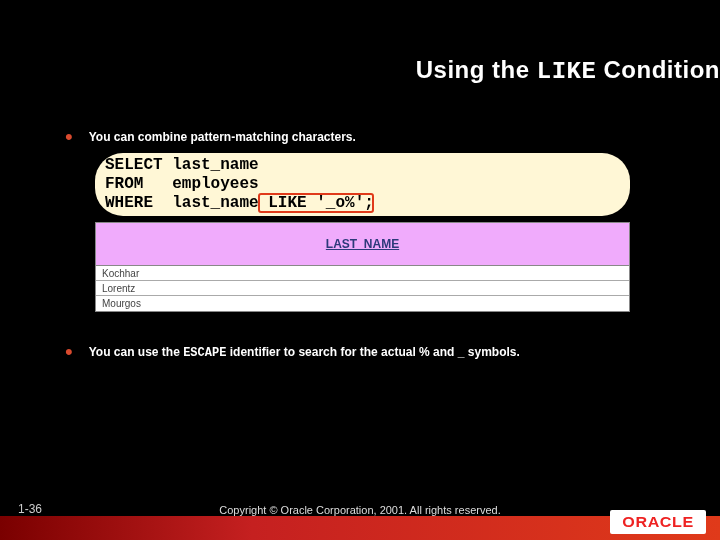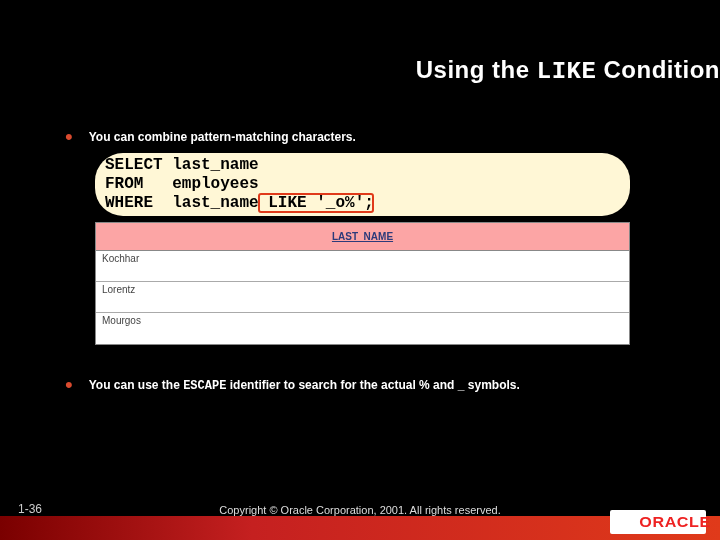--- a/index.html
+++ b/index.html
@@ -67,35 +67,35 @@
   }
   .result-table {
     margin: 0 40px 0 40px;
     border: 1px solid #888;
     background: #fff;
     color: #000;
     font-family: Arial, sans-serif;
     font-size: 11px;
   }
   .result-header {
-    background: #fca5a5;
+    background: #f0abfc;
     border-bottom: 1px solid #888;
     text-align: center;
     font-weight: bold;
     color: #2c3a7a;
-    padding: 8px 0;
+    padding: 14px 0;
     text-decoration: underline;
-    font-size: 10px;
+    font-size: 12px;
   }
   .result-row {
     border-bottom: 1px solid #aaa;
     padding: 2px 6px;
     color: #444;
     font-size: 10px;
-    height: 31px;
+    height: 15px;
     line-height: 12px;
   }
   .result-row:last-child { border-bottom: none; }
   .second-bullet {
     margin-top: 28px;
   }
   .footer {
     position: absolute;
     left: 0;
     right: 0;
@@ -127,21 +127,21 @@
   .logo {
     position: absolute;
     right: 14px;
     bottom: 6px;
     width: 96px;
     height: 24px;
     background: #fff;
     border-radius: 2px;
     display: flex;
     align-items: center;
-    justify-content: flex-end;
+    justify-content: center;
   }
   .logo-text {
     color: #e22;
     font-family: Arial, sans-serif;
     font-weight: 900;
     font-size: 14px;
     letter-spacing: 0.5px;
     transform: scaleX(1.15);
   }
 </style>

